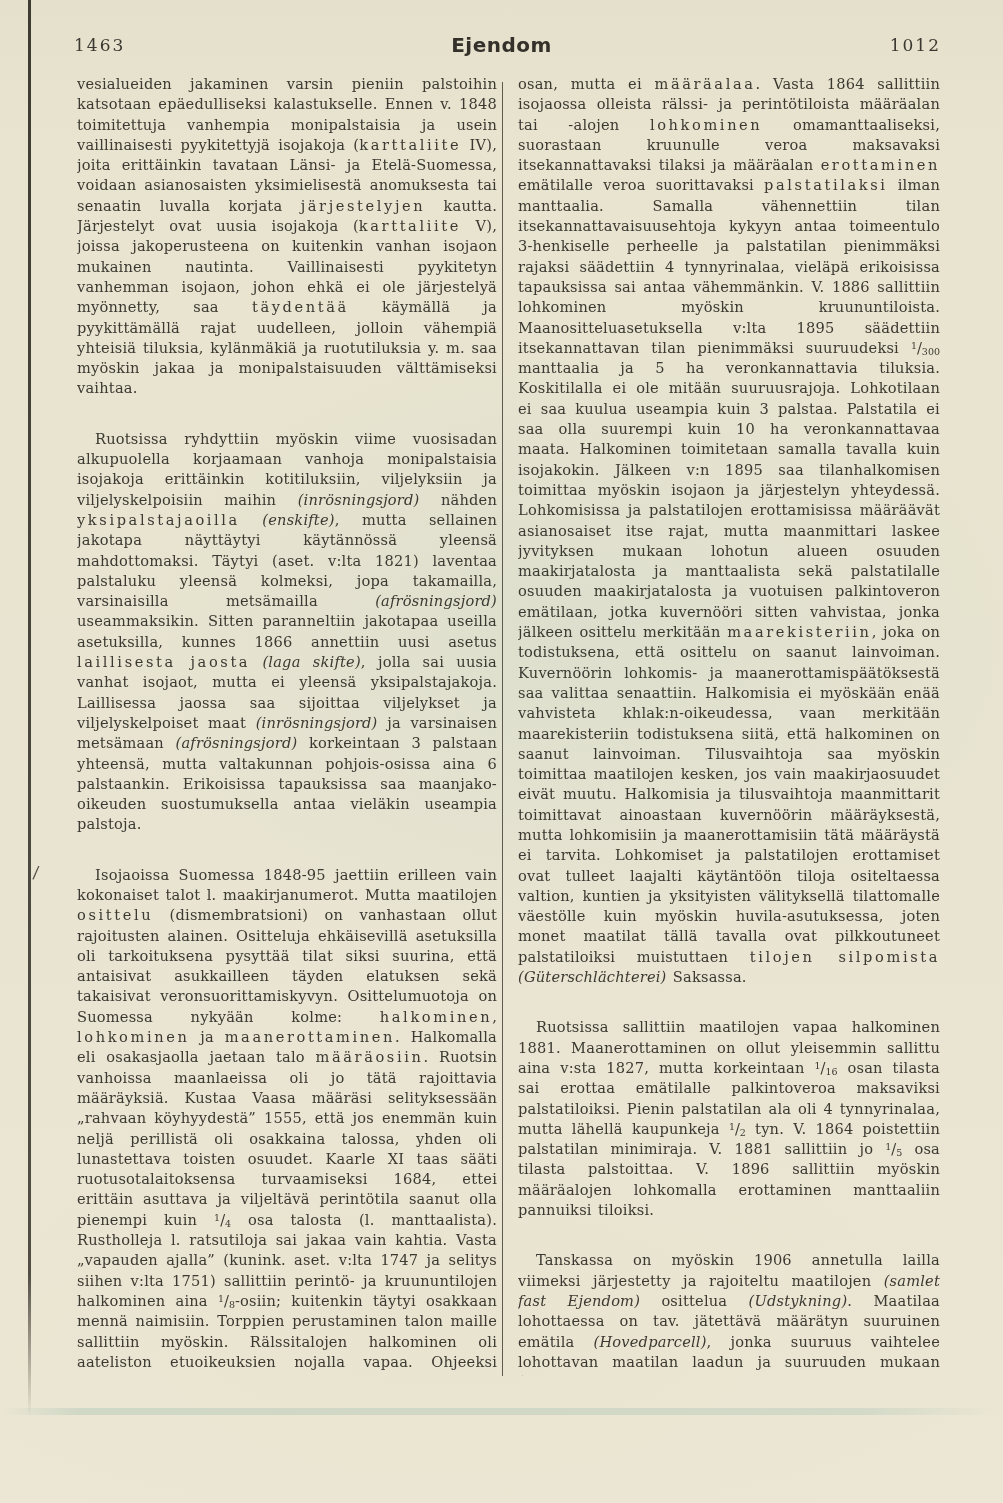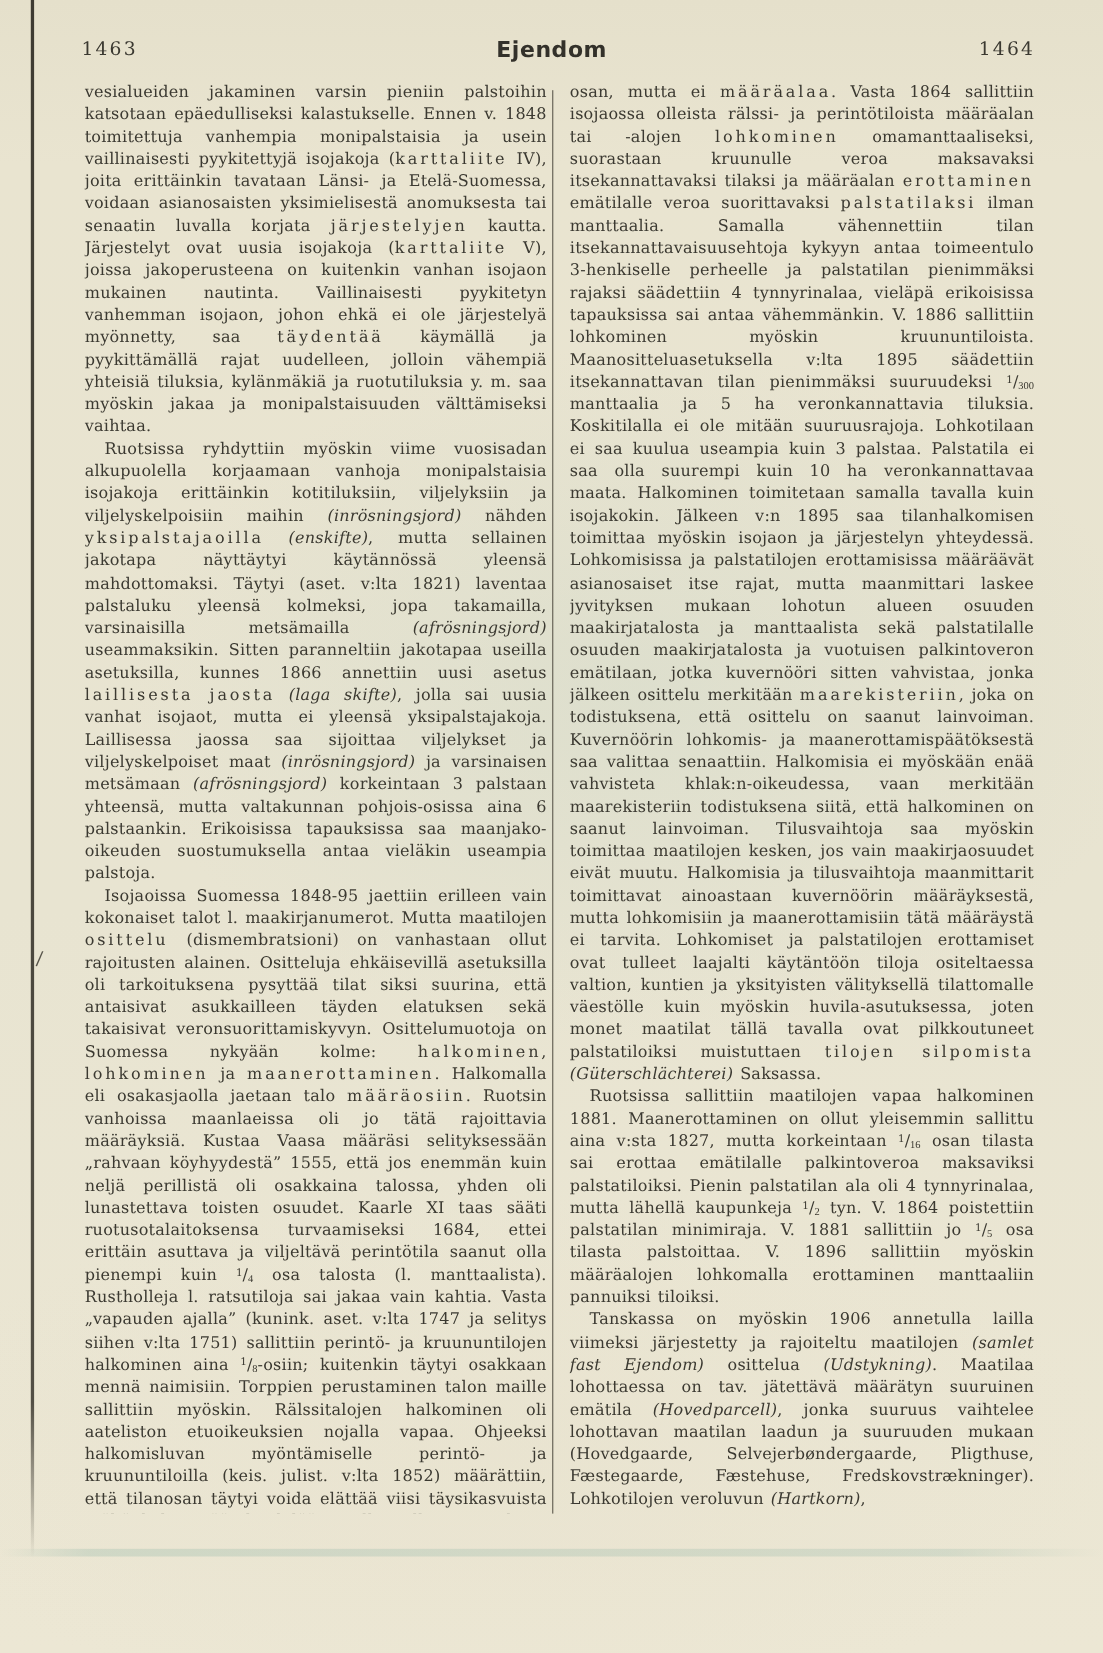--- a/index.html
+++ b/index.html
@@ -61,42 +61,42 @@
     font-size: 14.6px; line-height: 20.3px;
     letter-spacing: 0.2px; word-spacing: 1.5px;
     color: var(--ink, #3b3931);
   }
   .col-right { width: 422px; }
   .divider {
     width: 1px; height: 1294px; margin: 2px 15px 0 5px;
     background: var(--divider, #5c594e);
   }
   .col p { margin: 0; }
-  .col p.indent { text-indent: 18px; }
+  .col p.indent { text-indent: 18px; margin-top: 30px; }
   .sperr  { letter-spacing: 2.6px; }
   .italic { font-style: italic; }
   .frac   { letter-spacing: 0; white-space: nowrap; }
   .frac sup { font-size: 9.5px; vertical-align: 0.45em; line-height: 0; }
-  .frac sub { font-size: 9.5px; vertical-align: -0.2em; line-height: 0; font-family: Liberation Serif, serif; }
+  .frac sub { font-size: 9.5px; vertical-align: -0.2em; line-height: 0; }
   .margin-mark {
     position: absolute; left: 33px; top: 862px;
     font-size: 17px; color: #57544a; transform: rotate(6deg);
   }
 </style>
 </head>
 <body>
 
 <div class="page">
 
   <div class="scan-edge"></div>
 
   <div class="header">
     <span class="pagenum left">1463</span>
     <span class="title">Ejendom</span>
-    <span class="pagenum right">1464</span>
+    <span class="pagenum right">1012</span>
   </div>
 
   <div class="margin-mark">/</div>
 
   <div class="columns">
     <div class="col col-left" id="col-left">
         <p>vesialueiden jakaminen varsin pieniin palstoihin katsotaan epäedulliseksi kalastukselle. Ennen v. 1848 toimitettuja vanhempia monipalstaisia ja usein vaillinaisesti pyykitettyjä isojakoja (<span class="sperr">karttaliite</span> IV), joita erittäinkin tavataan Länsi- ja Etelä-Suomessa, voidaan asianosaisten yksimielisestä anomuksesta tai senaatin luvalla korjata <span class="sperr">järjestelyjen</span> kautta. Järjestelyt ovat uusia isojakoja (<span class="sperr">karttaliite</span> V), joissa jakoperusteena on kuitenkin vanhan isojaon mukainen nautinta. Vaillinaisesti pyykitetyn vanhemman isojaon, johon ehkä ei ole järjestelyä myönnetty, saa <span class="sperr">täydentää</span> käymällä ja pyykittämällä rajat uudelleen, jolloin vähempiä yhteisiä tiluksia, kylänmäkiä ja ruotutiluksia y. m. saa myöskin jakaa ja monipalstaisuuden välttämiseksi vaihtaa.</p>
         <p class="indent">Ruotsissa ryhdyttiin myöskin viime vuosisadan alkupuolella korjaamaan vanhoja monipalstaisia isojakoja erittäinkin kotitiluksiin, viljelyksiin ja viljelyskelpoisiin maihin <span class="italic">(inrösningsjord)</span> nähden <span class="sperr">yksipalstajaoilla</span> <span class="italic">(enskifte)</span>, mutta sellainen jakotapa näyttäytyi käytännössä yleensä mahdottomaksi. Täytyi (aset. v:lta 1821) laventaa palstaluku yleensä kolmeksi, jopa takamailla, varsinaisilla metsämailla <span class="italic">(afrösningsjord)</span> useammaksikin. Sitten paranneltiin jakotapaa useilla asetuksilla, kunnes 1866 annettiin uusi asetus <span class="sperr">laillisesta jaosta</span> <span class="italic">(laga skifte)</span>, jolla sai uusia vanhat isojaot, mutta ei yleensä yksipalstajakoja. Laillisessa jaossa saa sijoittaa viljelykset ja viljelyskelpoiset maat <span class="italic">(inrösningsjord)</span> ja varsinaisen metsämaan <span class="italic">(afrösningsjord)</span> korkeintaan 3 palstaan yhteensä, mutta valtakunnan pohjois-osissa aina 6 palstaankin. Erikoisissa tapauksissa saa maanjako-oikeuden suostumuksella antaa vieläkin useampia palstoja.</p>
         <p class="indent">Isojaoissa Suomessa 1848-95 jaettiin erilleen vain kokonaiset talot l. maakirjanumerot. Mutta maatilojen <span class="sperr">osittelu</span> (dismembratsioni) on vanhastaan ollut rajoitusten alainen. Ositteluja ehkäisevillä asetuksilla oli tarkoituksena pysyttää tilat siksi suurina, että antaisivat asukkailleen täyden elatuksen sekä takaisivat veronsuorittamiskyvyn. Osittelumuotoja on Suomessa nykyään kolme: <span class="sperr">halkominen</span>, <span class="sperr">lohkominen</span> ja <span class="sperr">maanerottaminen</span>. Halkomalla eli osakasjaolla jaetaan talo <span class="sperr">määräosiin</span>. Ruotsin vanhoissa maanlaeissa oli jo tätä rajoittavia määräyksiä. Kustaa Vaasa määräsi selityksessään „rahvaan köyhyydestä” 1555, että jos enemmän kuin neljä perillistä oli osakkaina talossa, yhden oli lunastettava toisten osuudet. Kaarle XI taas sääti ruotusotalaitoksensa turvaamiseksi 1684, ettei erittäin asuttava ja viljeltävä perintötila saanut olla pienempi kuin <span class="frac"><sup>1</sup>/<sub>4</sub></span> osa talosta (l. manttaalista). Rustholleja l. ratsutiloja sai jakaa vain kahtia. Vasta „vapauden ajalla” (kunink. aset. v:lta 1747 ja selitys siihen v:lta 1751) sallittiin perintö- ja kruununtilojen halkominen aina <span class="frac"><sup>1</sup>/<sub>8</sub></span>-osiin; kuitenkin täytyi osakkaan mennä naimisiin. Torppien perustaminen talon maille sallittiin myöskin. Rälssitalojen halkominen oli aateliston etuoikeuksien nojalla vapaa. Ohjeeksi halkomisluvan myöntämiselle perintö- ja kruununtiloilla (keis. julist. v:lta 1852) määrättiin, että tilanosan täytyi voida elättää viisi täysikasvuista työhönkykenevää henkilöä. Halkomalla voi talosta jakaa erilleen ainoastaan määrätyn talon-</p>
       </div>

